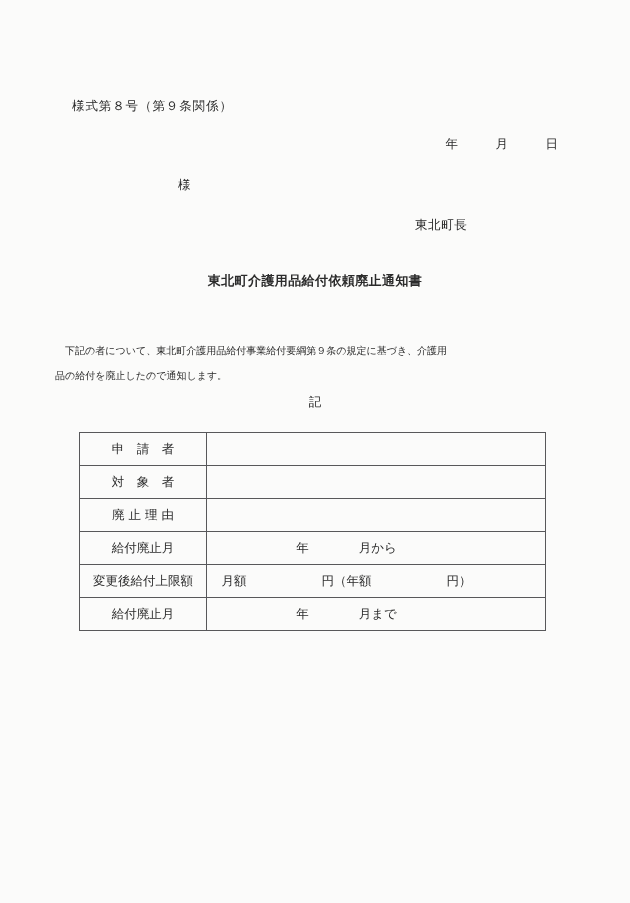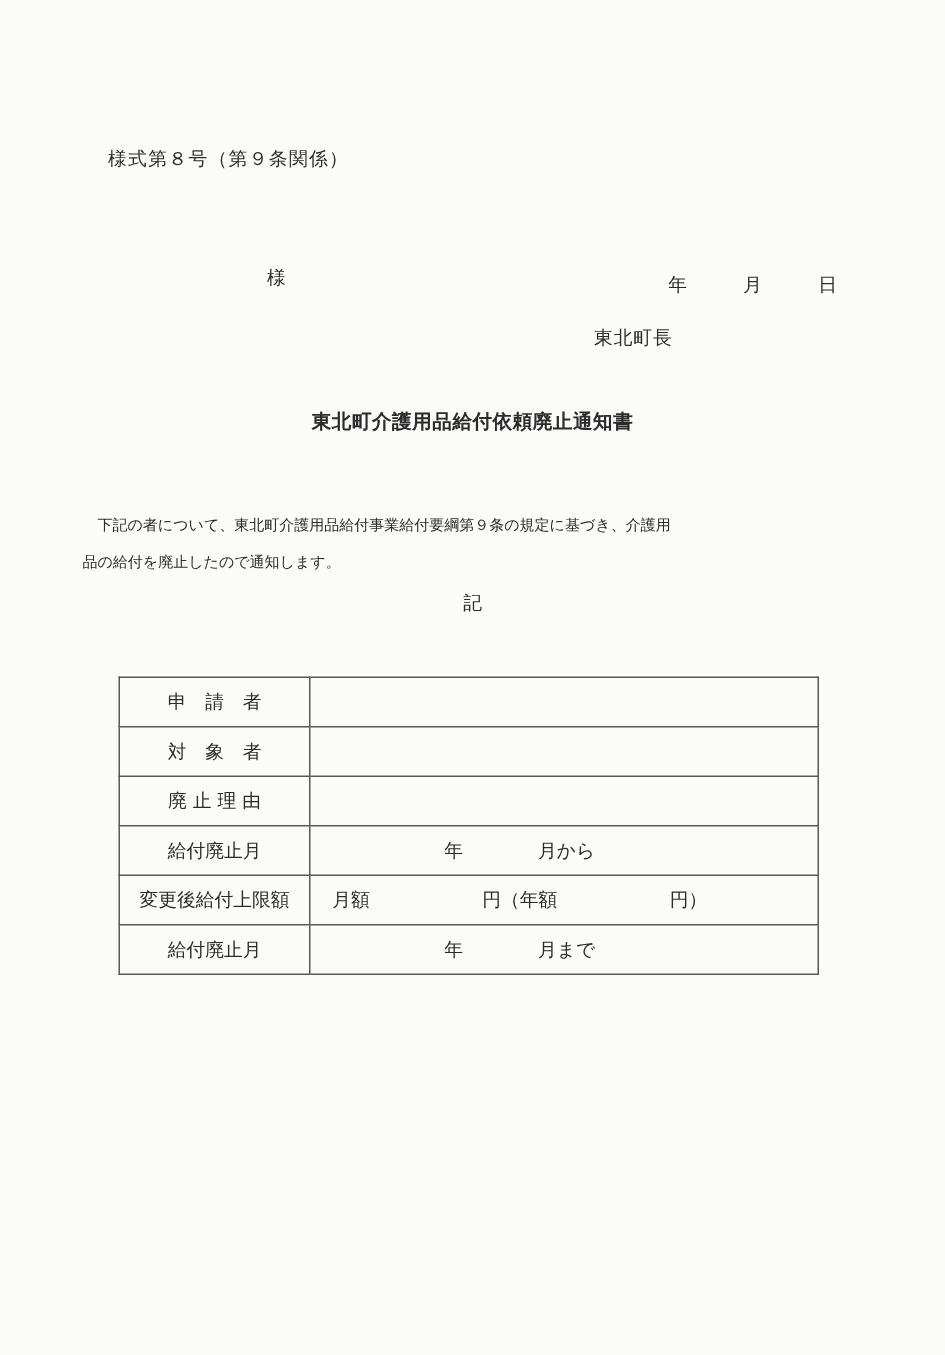--- a/index.html
+++ b/index.html
@@ -34,36 +34,35 @@
 
   
   .date-line {
     position: absolute;
     left: 0;
     top: 136px;
     width: 558px;
     text-align: right;
     font-size: 12.5px;
     white-space: pre;
-    margin-top: 46px;
   }
 
   
   .addressee-line {
     position: absolute;
     left: 178px;
     top: 177px;
     font-size: 12.5px;
     white-space: pre;
   }
 
   
   .issuer-line {
     position: absolute;
-    left: 396px;
+    left: 415px;
     top: 217px;
     font-size: 12.5px;
     letter-spacing: 0.6px;
     white-space: pre;
     font-family: Liberation Mono, monospace;
   }
 
   
   .doc-title {
     position: absolute;
@@ -101,21 +100,20 @@
   }
 
   
   .form-table {
     position: absolute;
     left: 79px;
     top: 432px;
     width: 464px;
     border-collapse: collapse;
     table-layout: fixed;
-    margin-top: 19px;
   }
   .form-table td {
     border: 1px solid #58585a;
     height: 32px;
     font-size: 12.5px;
     padding: 0;
     vertical-align: middle;
   }
   .form-table td.label-cell {
     width: 126px;

